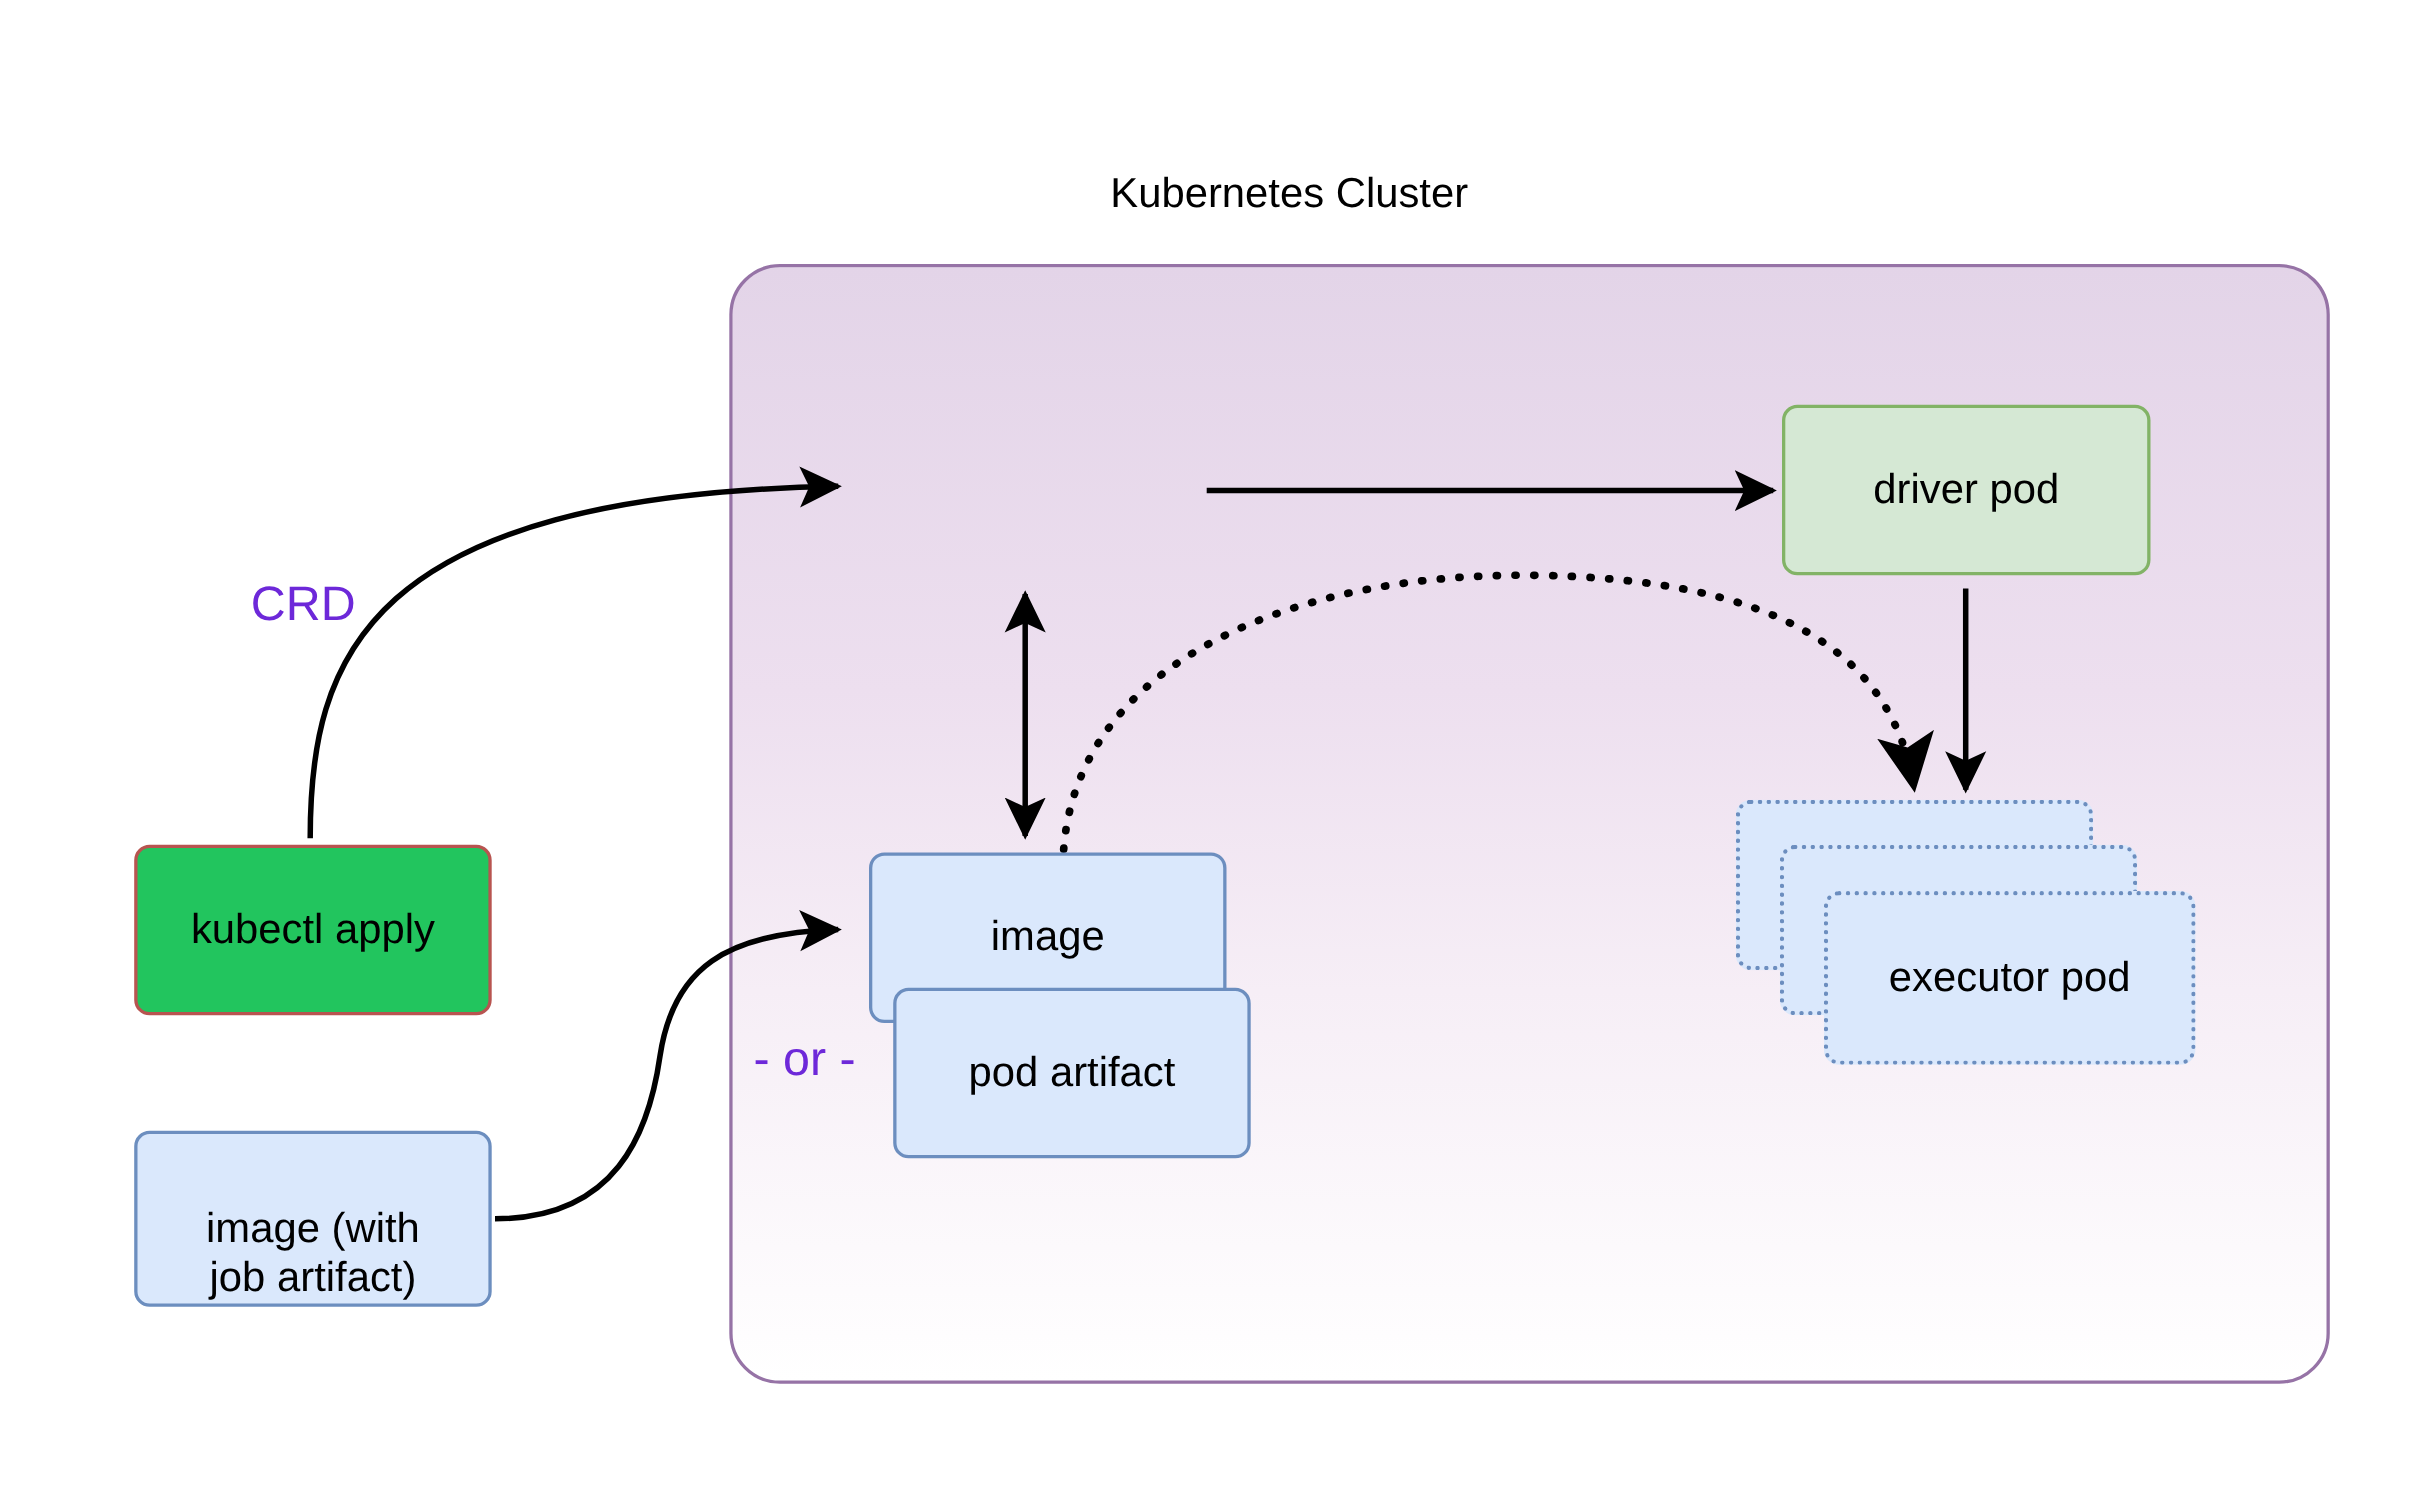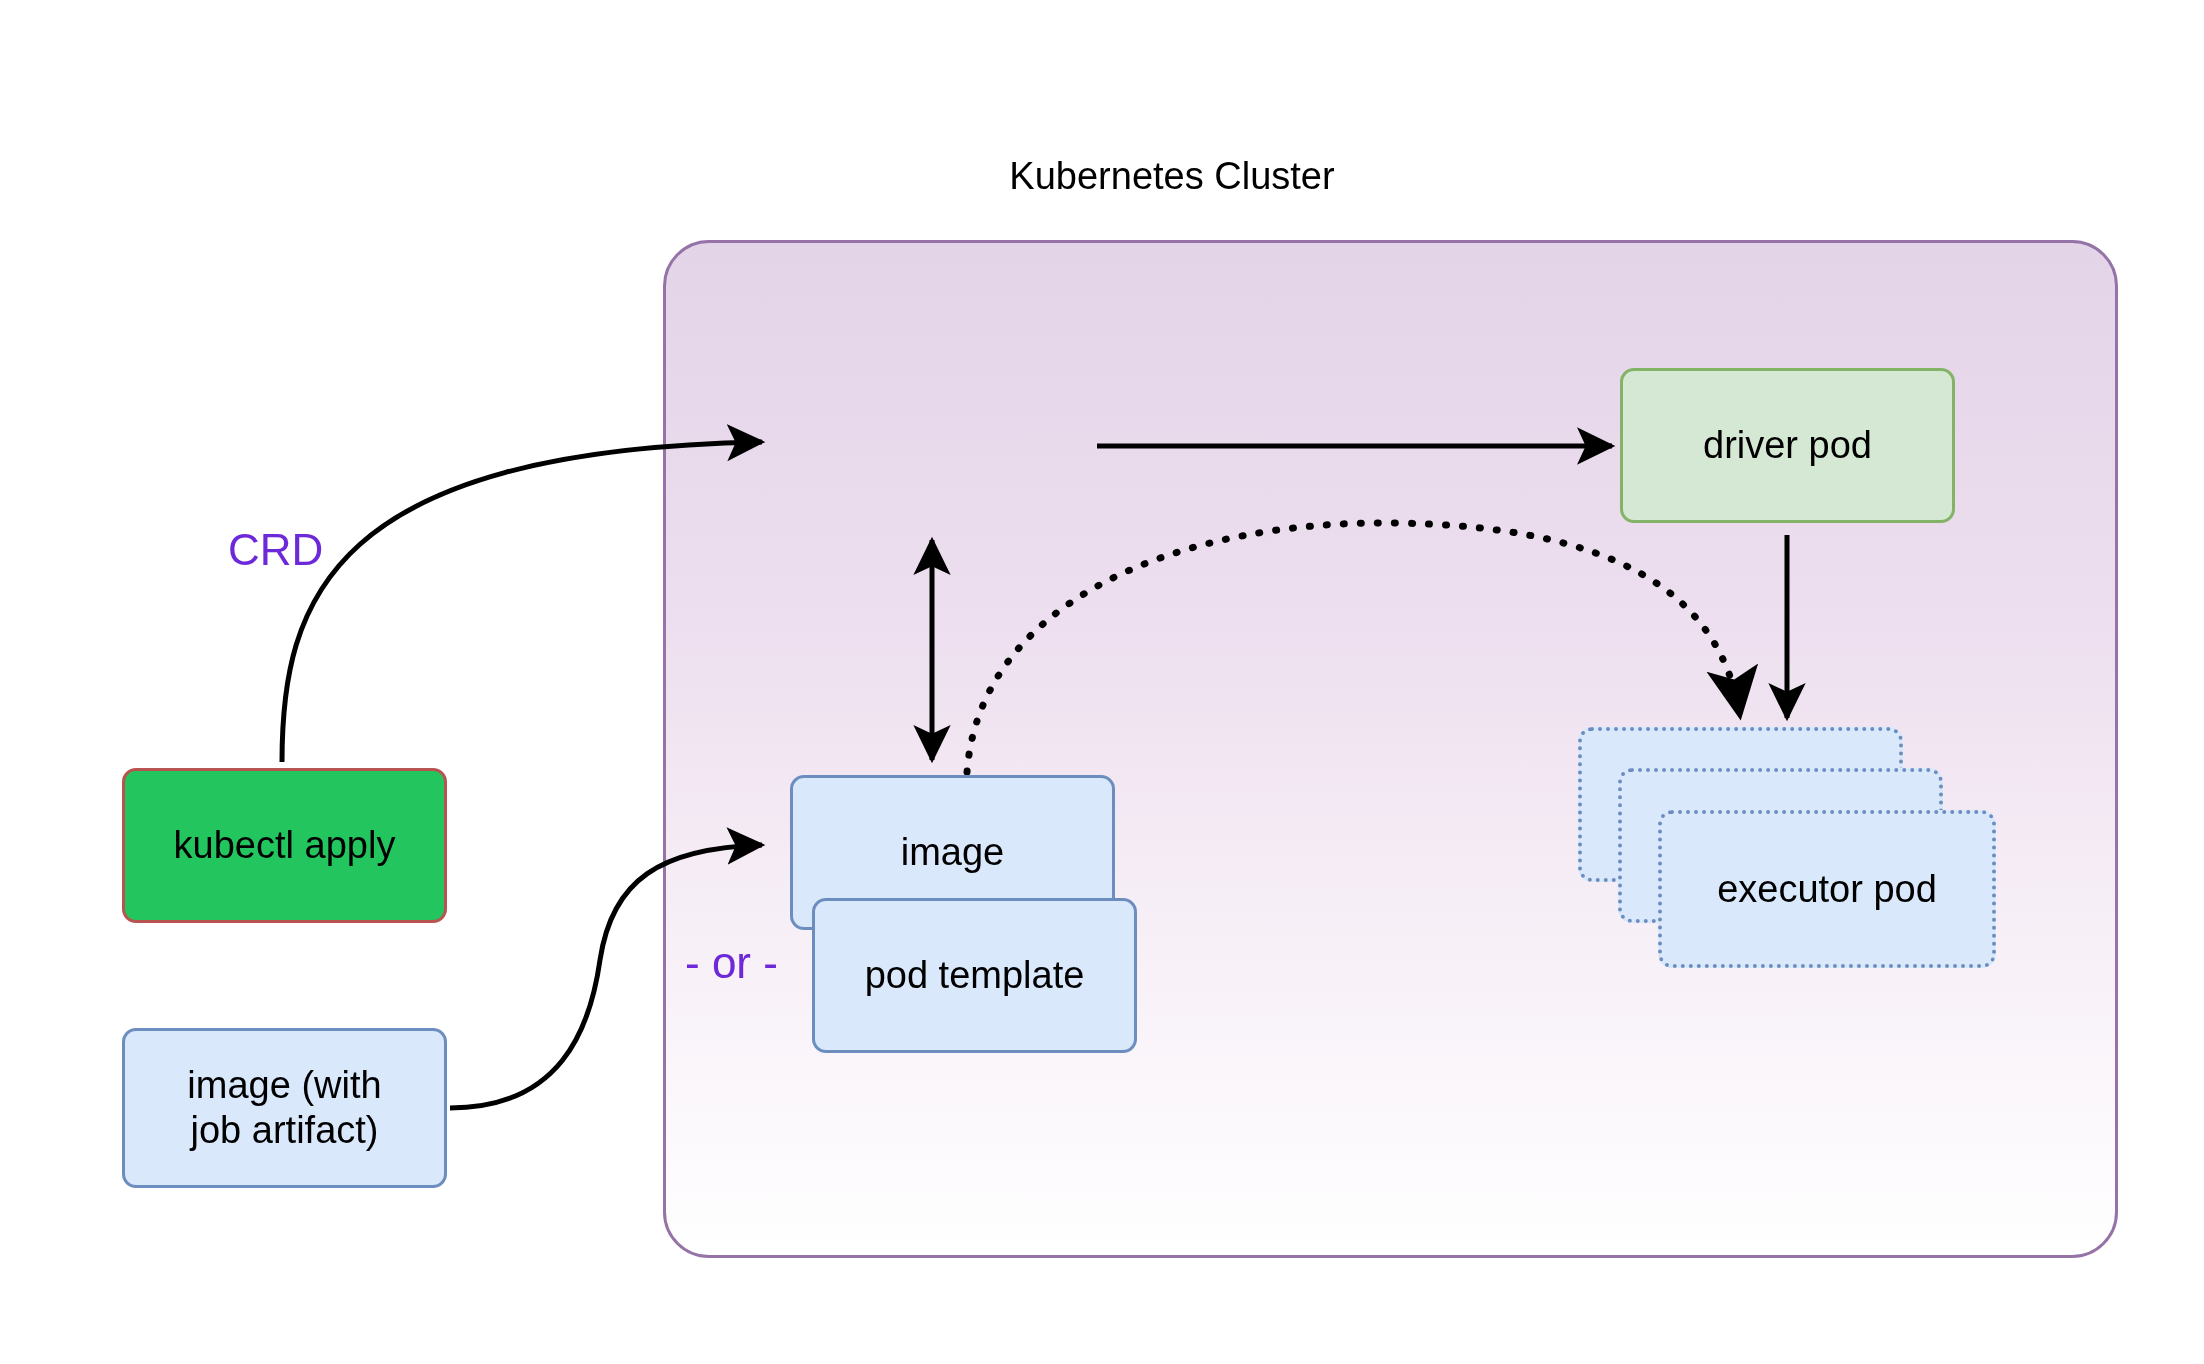--- a/index.html
+++ b/index.html
@@ -76,20 +76,21 @@
   }
   .edge-label {
     position: absolute;
     color: #6d28d9;
     font-size: 44px;
     white-space: nowrap;
     background: transparent;
   }
   .multiline {
     white-space: pre-line;
+    align-items: flex-end;
   }
   .clip-text {
     overflow: hidden;
     display: block;
     width: 100%;
     text-align: center;
   }
 </style>
 </head>
 <body>
@@ -152,18 +153,18 @@
     <span class="clip-text">executor pod</span>
   </div>
 
   <div class="node blue" style="left:770px; top:775px; width:325px; height:155px; z-index:3;margin-left:20px;">
     <span class="clip-text">image</span>
   </div>
 
   <div class="edge-label" style="left:685px; top:938px;">- or -</div>
 
   <div class="node blue" style="left:812px; top:898px; width:325px; height:155px; z-index:4;">
-    <span class="clip-text">pod template</span>
+    <span class="clip-text">pod artifact</span>
   </div>
 
   <div class="edge-label" style="left:228px; top:525px;">CRD</div>
 
 </div>
 
 </body></html>

